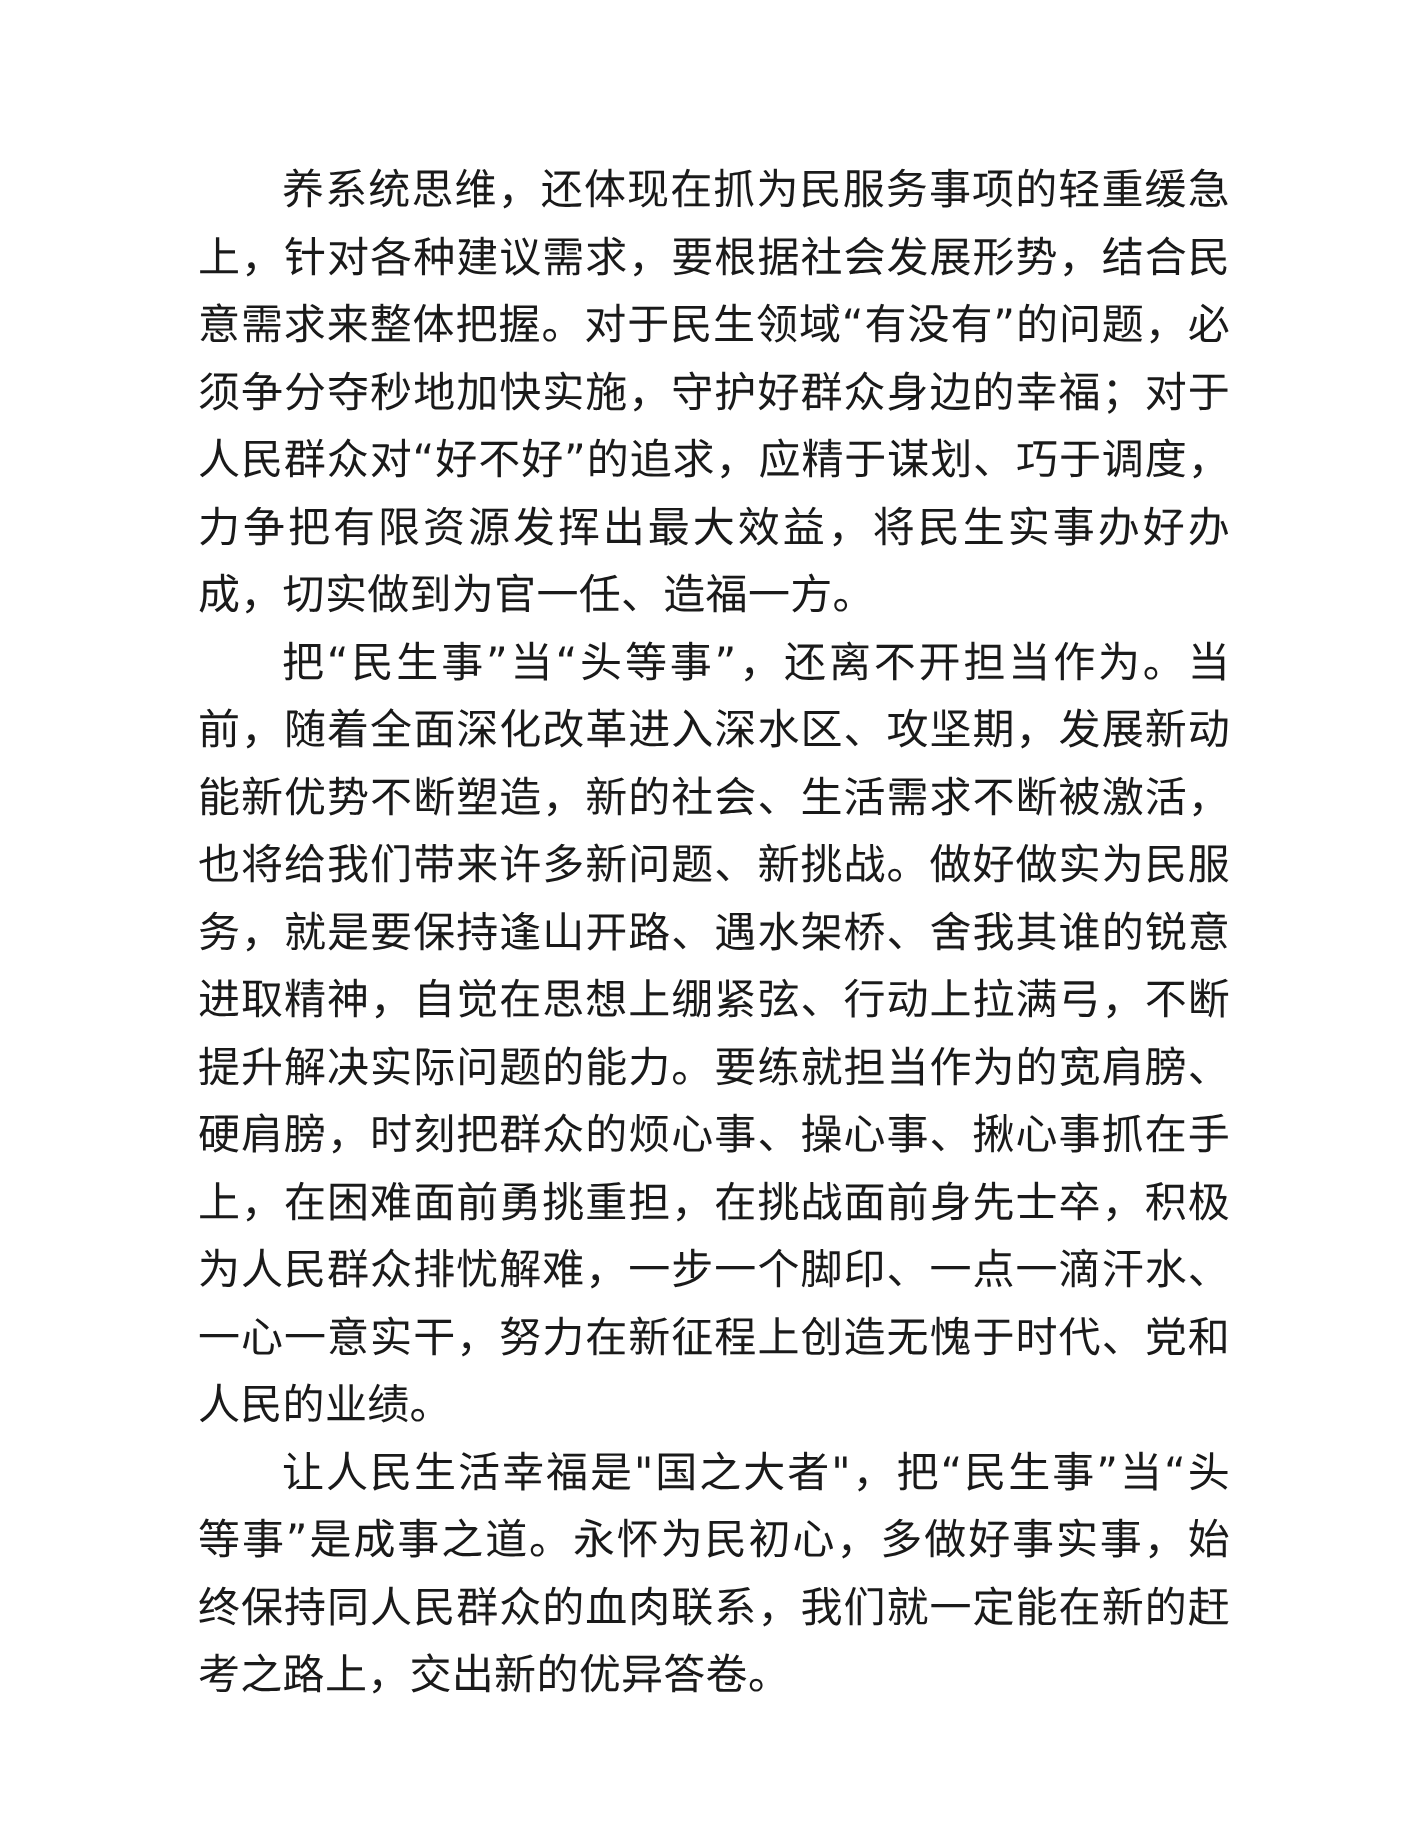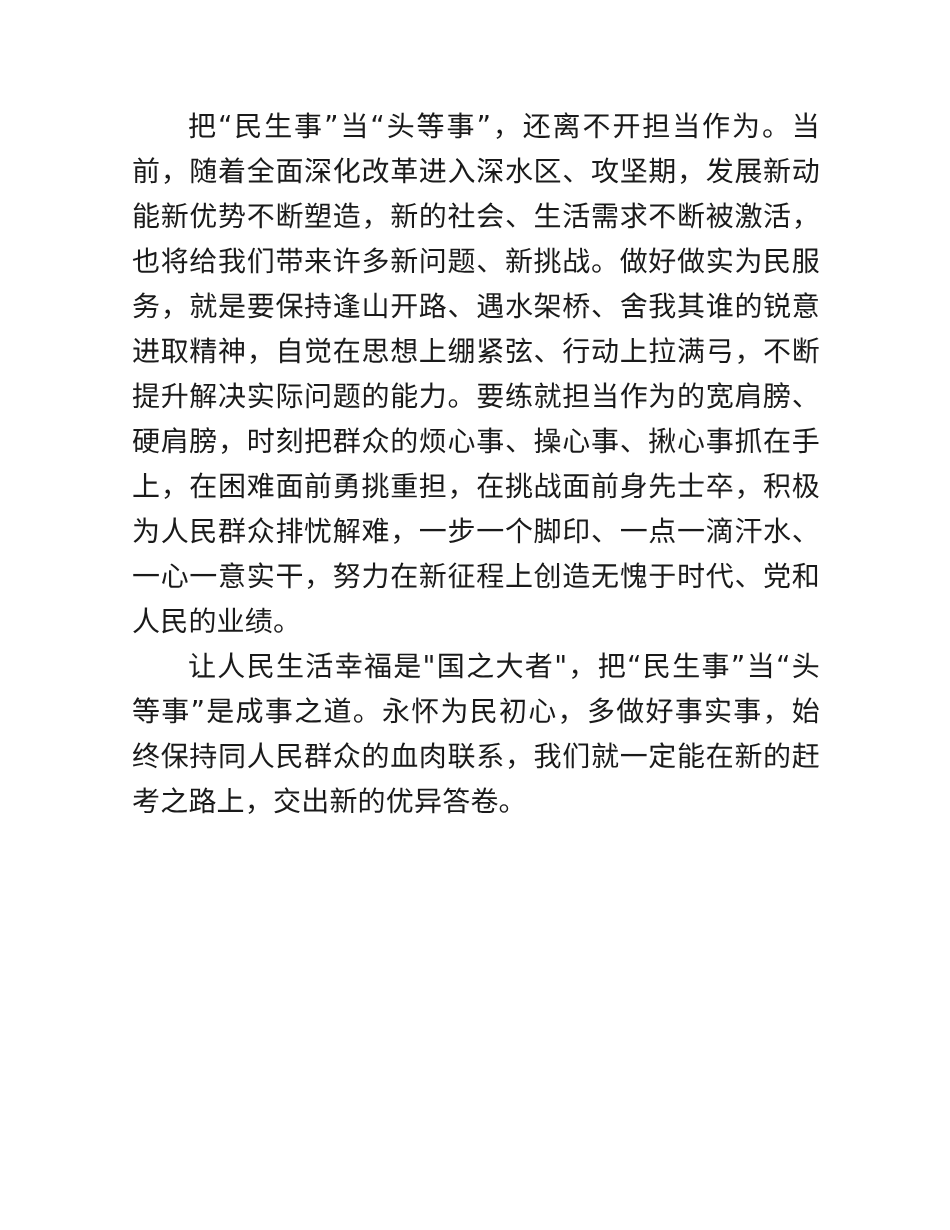--- a/index.html
+++ b/index.html
@@ -44,19 +44,20 @@
   .para + .para {
     margin-top: 0px;
   }
 </style>
 </head>
 <body>
 
 <div class="page">
   <div class="doc-body">
 
+    <p class="para">养系统思维，还体现在抓为民服务事项的轻重缓急上，针对各种建议需求，要根据社会发展形势，结合民意需求来整体把握。对于民生领域“有没有”的问题，必须争分夺秒地加快实施，守护好群众身边的幸福；对于人民群众对“好不好”的追求，应精于谋划、巧于调度，力争把有限资源发挥出最大效益，将民生实事办好办成，切实做到为官一任、造福一方。</p>
 
     <p class="para">把“民生事”当“头等事”，还离不开担当作为。当前，随着全面深化改革进入深水区、攻坚期，发展新动能新优势不断塑造，新的社会、生活需求不断被激活，也将给我们带来许多新问题、新挑战。做好做实为民服务，就是要保持逢山开路、遇水架桥、舍我其谁的锐意进取精神，自觉在思想上绷紧弦、行动上拉满弓，不断提升解决实际问题的能力。要练就担当作为的宽肩膀、硬肩膀，时刻把群众的烦心事、操心事、揪心事抓在手上，在困难面前勇挑重担，在挑战面前身先士卒，积极为人民群众排忧解难，一步一个脚印、一点一滴汗水、一心一意实干，努力在新征程上创造无愧于时代、党和人民的业绩。</p>
 
     <p class="para">让人民生活幸福是"国之大者"，把“民生事”当“头等事”是成事之道。永怀为民初心，多做好事实事，始终保持同人民群众的血肉联系，我们就一定能在新的赶考之路上，交出新的优异答卷。</p>
 
   </div>
 </div>
 
 </body></html>

